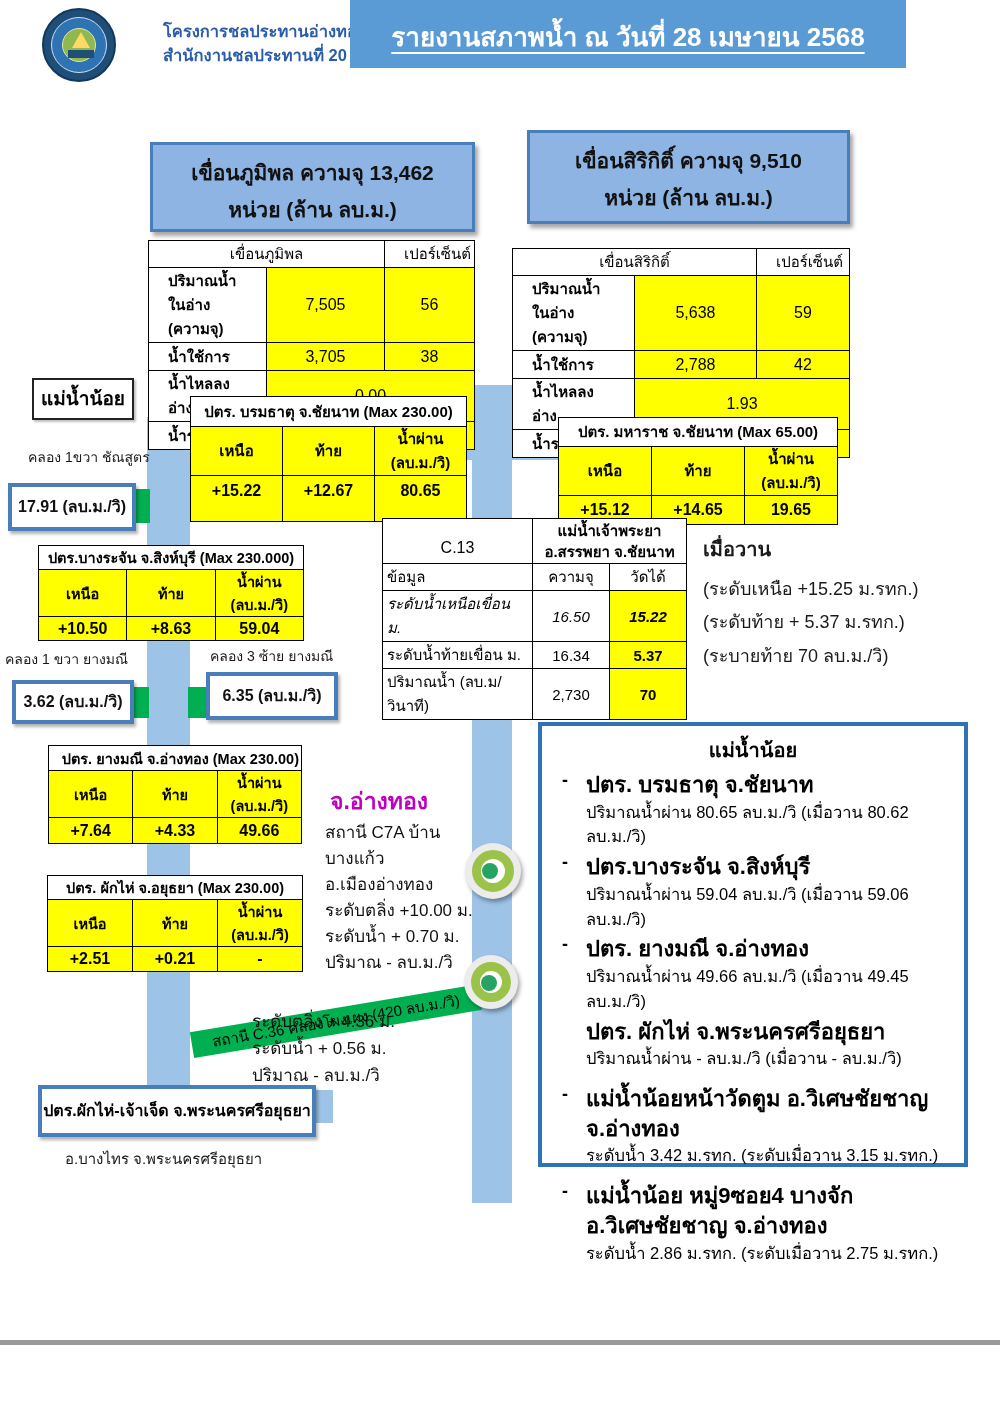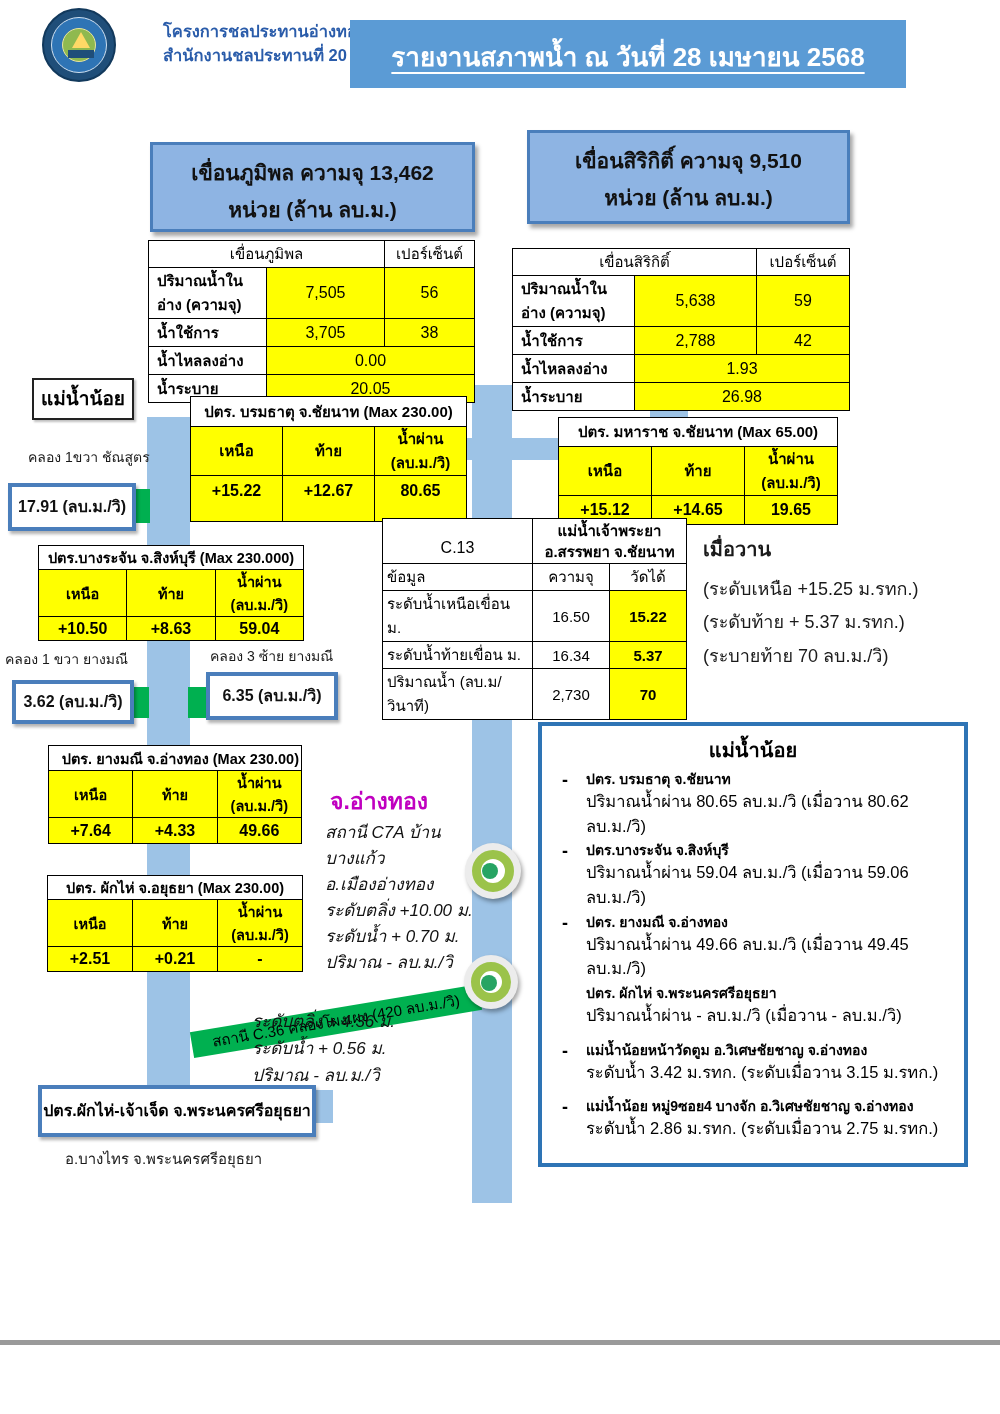--- a/index.html
+++ b/index.html
@@ -13,32 +13,32 @@
   
   .logo{position:absolute;left:42px;top:8px;width:74px;height:74px;border-radius:50%;
         background:#1F4E79;border:2px solid #123ushadow;border:2px solid #12395c;z-index:2;}
   .logo .in1{position:absolute;inset:7px;border-radius:50%;background:#2E74B5;border:1px solid #cfe0f0;}
   .logo .in2{position:absolute;inset:18px;border-radius:50%;background:#8fb94f;border:1px solid #e8e2a0;}
   .logo .drop{position:absolute;left:28px;top:22px;width:0;height:0;border-left:9px solid transparent;
         border-right:9px solid transparent;border-bottom:16px solid #ffd966;}
   .logo .base{position:absolute;left:24px;top:40px;width:26px;height:8px;background:#1F4E79;}
   .orghead{position:absolute;left:122px;top:20px;width:235px;color:#2A5CAA;font-weight:bold;
         font-size:16.5px;line-height:1.45;z-index:2;margin-left:41px;}
-  .banner{position:absolute;left:350px;top:20px;width:556px;height:68px;background:#5B9BD5;z-index:2;
+  .banner{position:absolute;left:350px;top:0;width:556px;height:68px;background:#5B9BD5;z-index:2;
         color:#fff;font-weight:bold;font-size:26px;text-align:center;padding-top:16px;}
   .banner span{text-decoration:underline;text-underline-offset:6px;}
 
   
   .dambox{position:absolute;background:#8EB4E3;border:3px solid #4A7EBB;z-index:2;text-align:center;
         color:#111;font-weight:bold;font-size:21px;line-height:1.75;padding-top:10px;
         box-shadow:3px 4px 4px rgba(0,0,0,.35);}
 
   
   .dam{position:absolute;border-collapse:collapse;background:#fff;z-index:2;table-layout:fixed;}
-  .dam td{border:1.5px solid #000;font-size:15px;padding:1px 8px;}
+  .dam td{border:1.5px solid #000;font-size:15px;padding:1px 19px;}
   .dam .lbl{font-weight:bold;text-align:left;}
   .dam .ch{text-align:center;}
   .dam .val{background:#FFFF00;text-align:center;font-size:16px;}
 
   
   .stn{position:absolute;border-collapse:collapse;background:#fff;z-index:2;table-layout:fixed;}
   .stn td{border:1.5px solid #000;text-align:center;font-size:15px;padding:0 2px;}
   .stn .tt{font-weight:bold;background:#fff;}
   .stn .hd{background:#FFFF00;font-weight:bold;}
   .stn .vl{background:#FFFF00;font-weight:bold;font-size:16px;}
@@ -54,21 +54,21 @@
   .c13 .y{background:#FFFF00;font-weight:bold;text-align:center;}
 
   
   .flowbox{position:absolute;background:#fff;border:4px solid #4A7EBB;z-index:2;text-align:center;
         font-size:16px;font-weight:600;color:#111;box-shadow:2px 3px 3px rgba(0,0,0,.3);}
   .plain{position:absolute;z-index:2;color:#1a1a1a;}
   .mnnbox{position:absolute;left:32px;top:378px;width:102px;height:42px;border:2.5px solid #222;
         background:#fff;z-index:2;text-align:center;font-weight:bold;font-size:19px;line-height:38px;
         box-shadow:2px 2px 2px rgba(0,0,0,.25);}
   .province{position:absolute;left:330px;top:783px;color:#C000C0;font-weight:bold;font-size:23px;z-index:2;}
-  .txtblock{position:absolute;z-index:2;font-size:17px;line-height:26px;color:#111;font-style:italic;}
+  .txtblock{position:absolute;z-index:2;font-size:17px;line-height:26px;color:#111;}
   .c36band{position:absolute;left:188px;top:984px;width:292px;height:26px;background:#00B050;z-index:2;
         transform:rotate(-9.5deg);transform-origin:right center;text-align:center;font-size:15px;
         line-height:26px;color:#000;}
   .pcjbox{position:absolute;left:38px;top:1085px;width:278px;height:52px;background:#fff;
         border:4px solid #4A7EBB;z-index:2;text-align:center;font-weight:bold;font-size:16px;
         line-height:44px;box-shadow:2px 3px 3px rgba(0,0,0,.3);}
 
   
   .marker{position:absolute;width:56px;height:56px;border-radius:50%;background:#ececec;
         box-shadow:2px 3px 4px rgba(0,0,0,.35);z-index:3;}
@@ -77,21 +77,21 @@
   .marker::after{content:"";position:absolute;left:17px;top:20px;width:16px;height:16px;
         border-radius:50%;background:#27a463;}
 
   
   .panel{position:absolute;left:538px;top:722px;width:430px;height:445px;background:#fff;
         border:4px solid #2E74B5;z-index:2;padding:8px 14px 0 14px;}
   .panel .ttl{text-align:center;font-weight:bold;font-size:20px;margin-bottom:4px;}
   .pitem{display:flex;margin-bottom:3px;}
   .pitem .dash{width:30px;flex:none;font-weight:bold;font-size:18px;padding-left:6px;}
   .pitem .body{flex:1;}
-  .pitem .head{font-weight:bold;font-size:14px;line-height:1.35;}
+  .pitem .head{font-weight:bold;font-size:22px;line-height:1.35;}
   .pitem .sub{font-size:16.5px;line-height:1.5;}
   .gap{height:10px;}
 
   
   .gulf{position:absolute;left:0;top:1203px;width:1000px;height:132px;background:#4472C4;z-index:2;
         color:#fff;font-weight:bold;font-size:30px;text-align:center;padding-top:16px;}
   .graybar{position:absolute;left:0;top:1340px;width:1000px;height:5px;background:#9a9a9a;z-index:2;}
 </style>
 </head>
 <body>
@@ -236,21 +236,21 @@
       <td colspan="2" class="riv">
         <div>แม่น้ำเจ้าพระยา</div>
         <div>อ.สรรพยา จ.ชัยนาท</div>
       </td>
     </tr>
     <tr style="height:24px;">
       <td class="l">ข้อมูล</td>
       <td class="c" style="width:75px;">ความจุ</td>
       <td class="c">วัดได้</td>
     </tr>
-    <tr style="height:23px;">
+    <tr style="height:23px;font-style:italic;">
       <td class="l">ระดับน้ำเหนือเขื่อน ม.</td>
       <td class="c">16.50</td>
       <td class="y">15.22</td>
     </tr>
     <tr style="height:23px;">
       <td class="l">ระดับน้ำท้ายเขื่อน ม.</td>
       <td class="c">16.34</td>
       <td class="y">5.37</td>
     </tr>
     <tr style="height:23px;">

